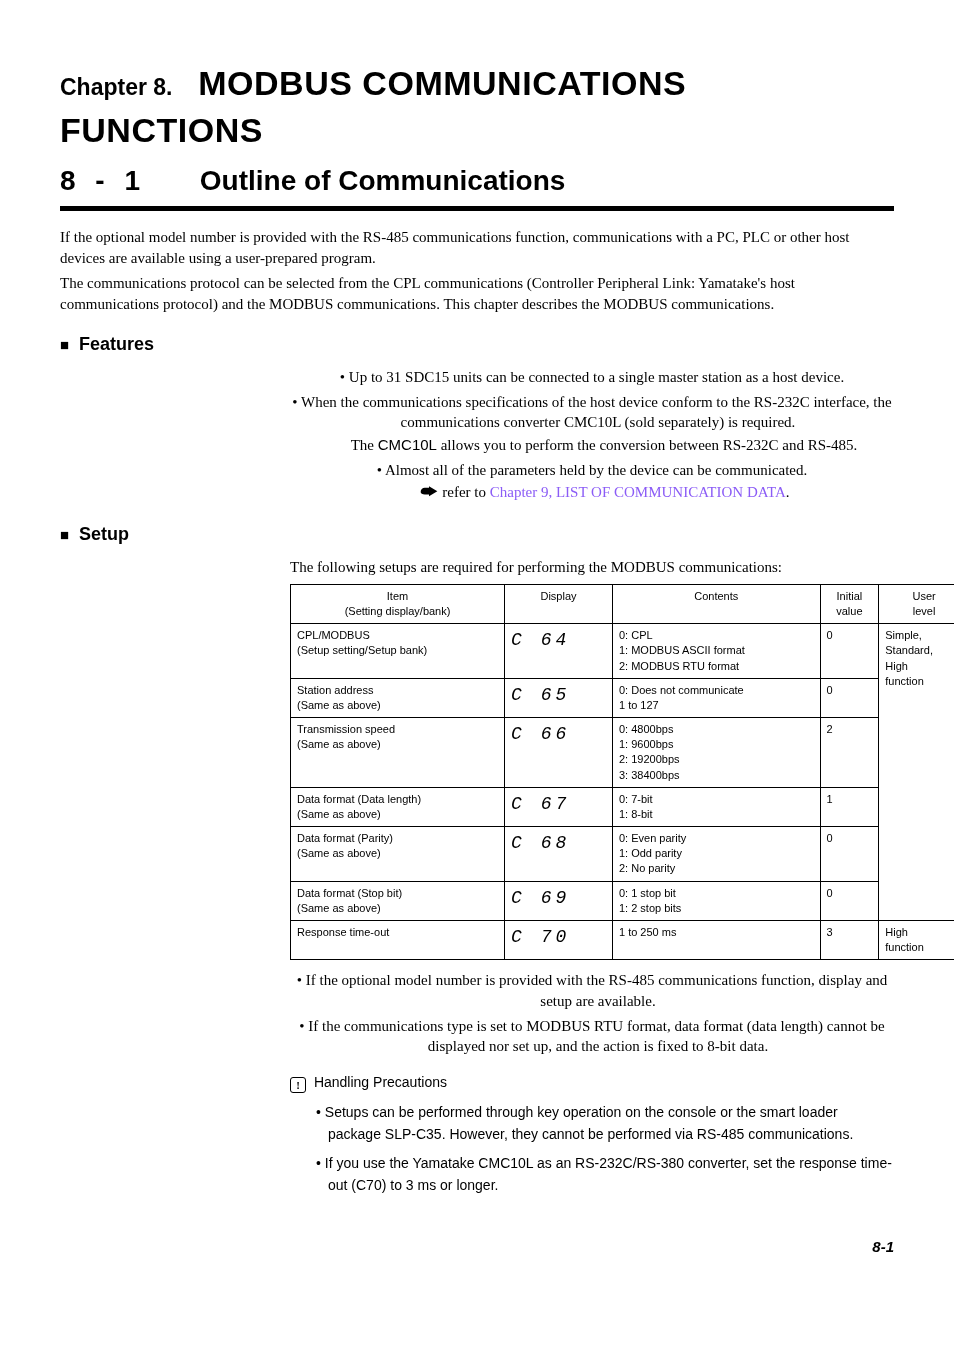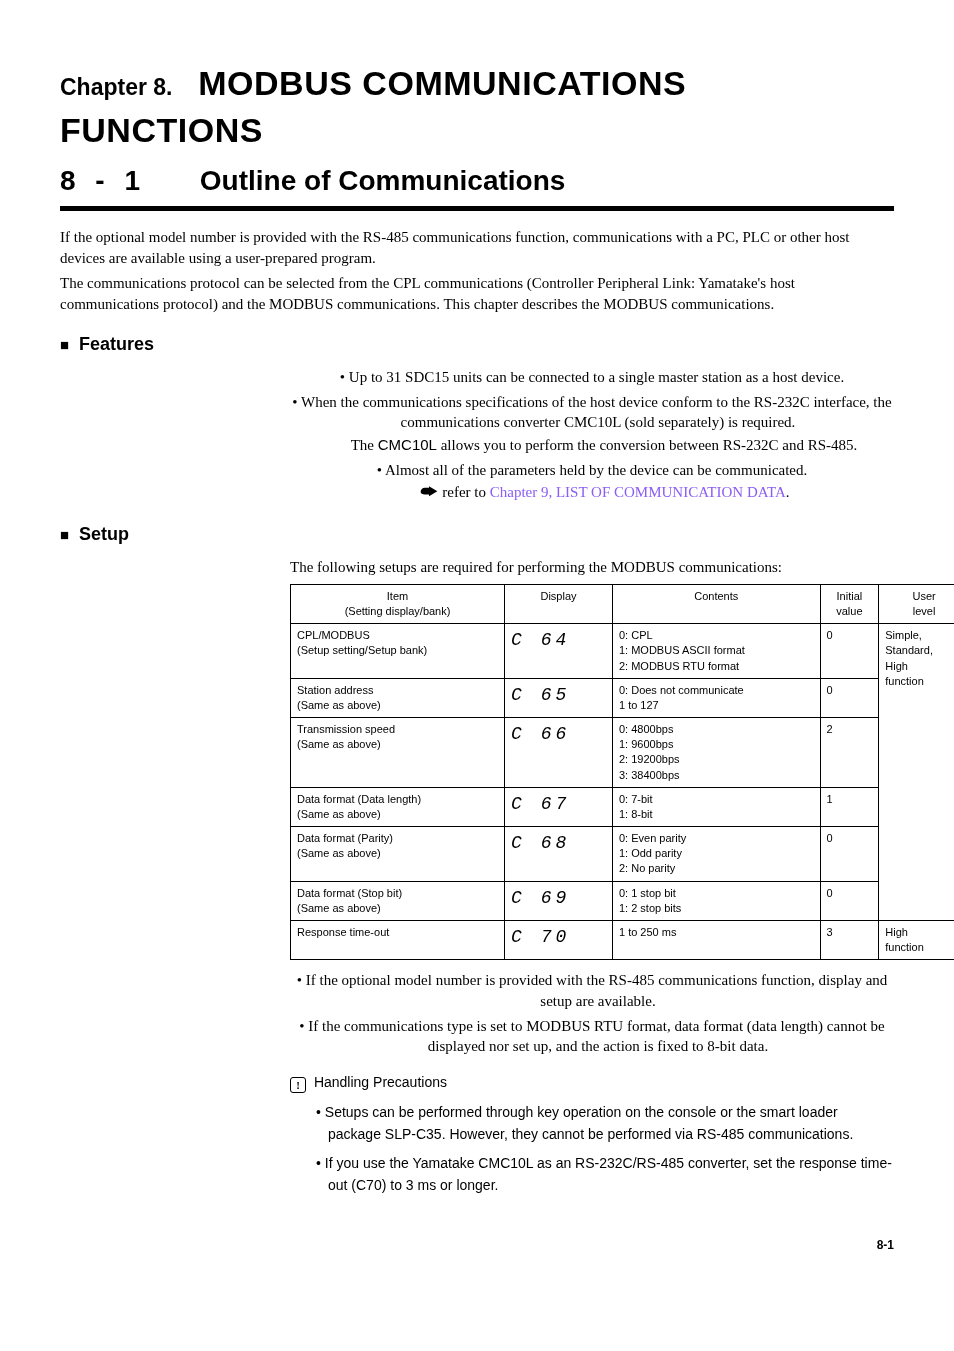--- a/index.html
+++ b/index.html
@@ -154,23 +154,24 @@
     padding-left: 12px;
     text-indent: -12px;
     margin: 0 0 6px 26px;
   }
   .dot-list > li::before {
     content: "• ";
   }
   .page-num {
     font-family: Arial, Helvetica, sans-serif;
     font-weight: bold;
-    font-size: 12px;
+    font-size: 15px;
     text-align: right;
     margin-top: 40px;
+    font-style: italic;
   }
 </style>
 </head>
 <body>
 
 <div class="chapter-title">
   <span class="ch">Chapter 8.</span>
   <span class="sub">MODBUS COMMUNICATIONS FUNCTIONS</span>
 </div>
 
@@ -300,17 +301,17 @@
       <li>If the communications type is set to MODBUS RTU format, data format (data length) cannot be displayed nor set up, and the action is fixed to 8-bit data.</li>
     </ul>
   </div>
 
   <div class="hp-heading">
     <span class="hp-icon">!</span>
     <span>Handling Precautions</span>
   </div>
   <ul class="dot-list">
     <li>Setups can be performed through key operation on the console or the smart loader package SLP-C35.  However, they cannot be performed via RS-485 communications.</li>
-    <li>If you use the Yamatake CMC10L as an RS-232C/RS-485 converter, set the response time-out (C70) to 3 ms or longer.</li>
+    <li>If you use the Yamatake CMC10L as an RS-232C/RS-380 converter, set the response time-out (C70) to 3 ms or longer.</li>
   </ul>
 </div>
 
 <div class="page-num">8-1</div>
 
 </body></html>

